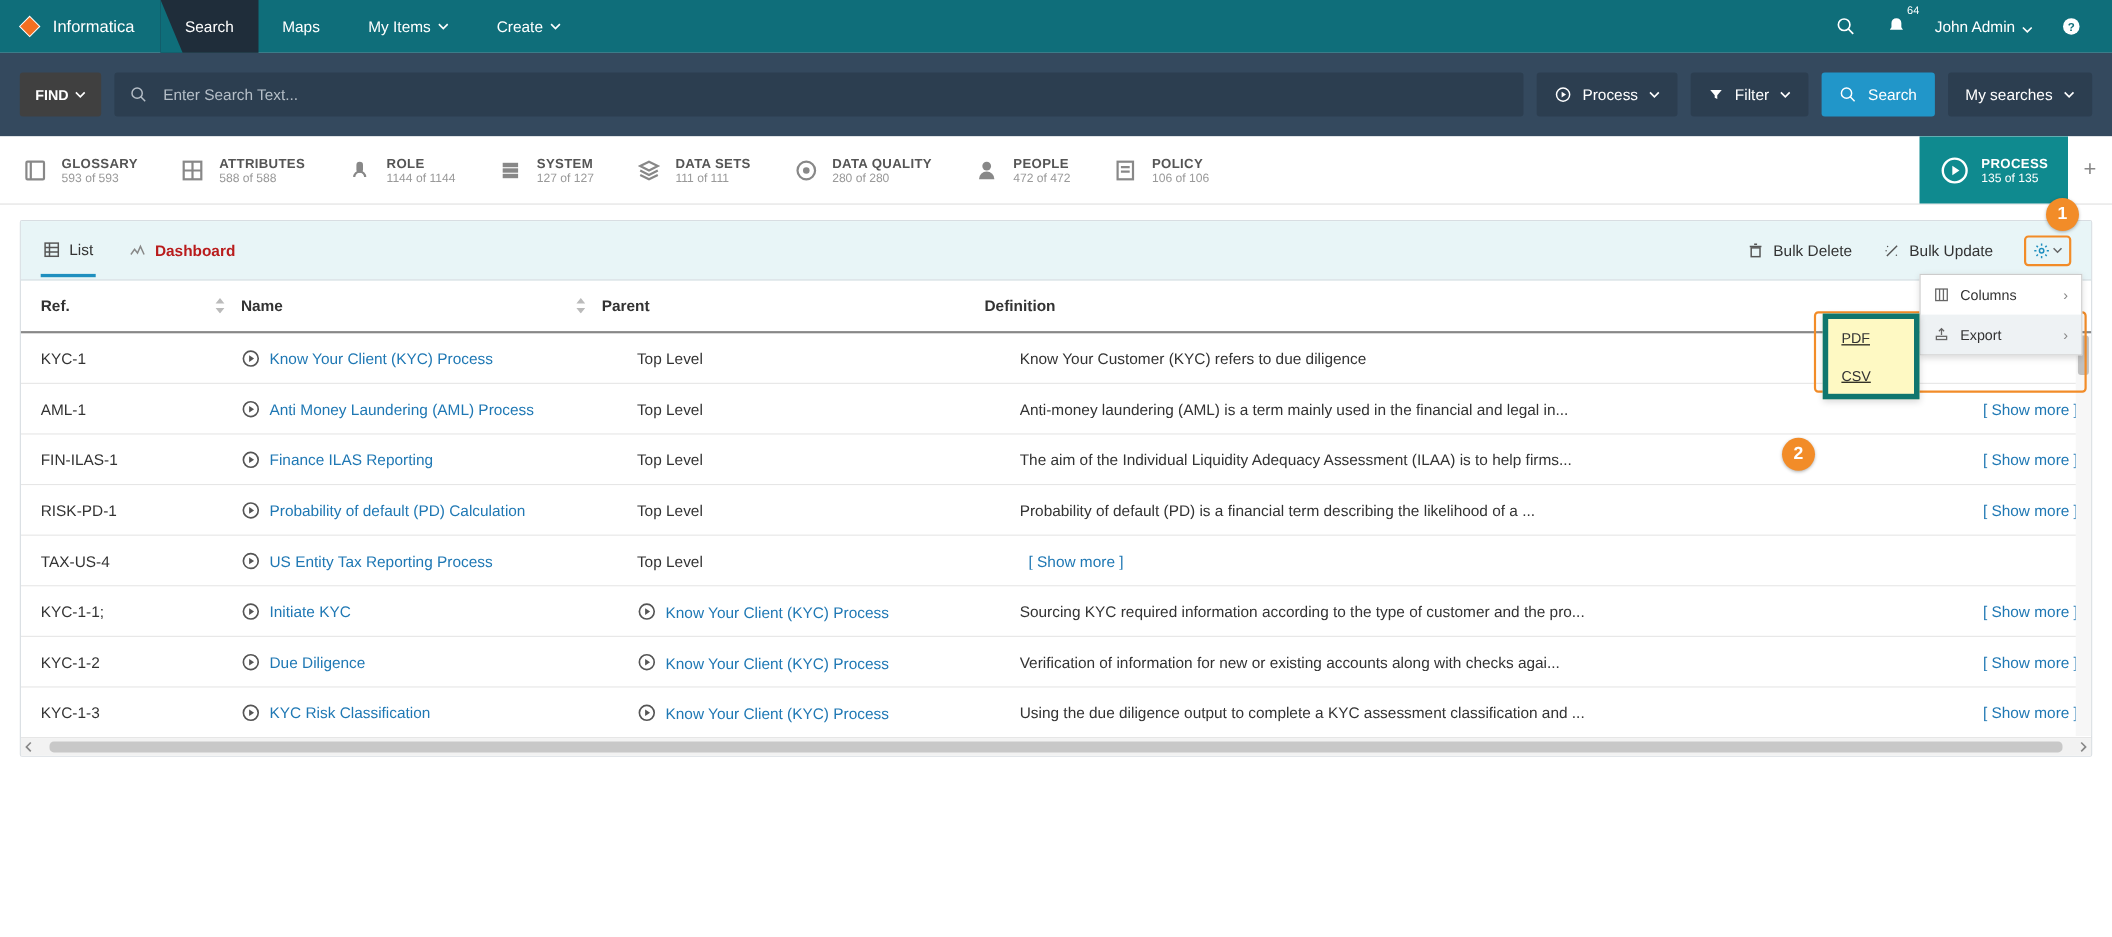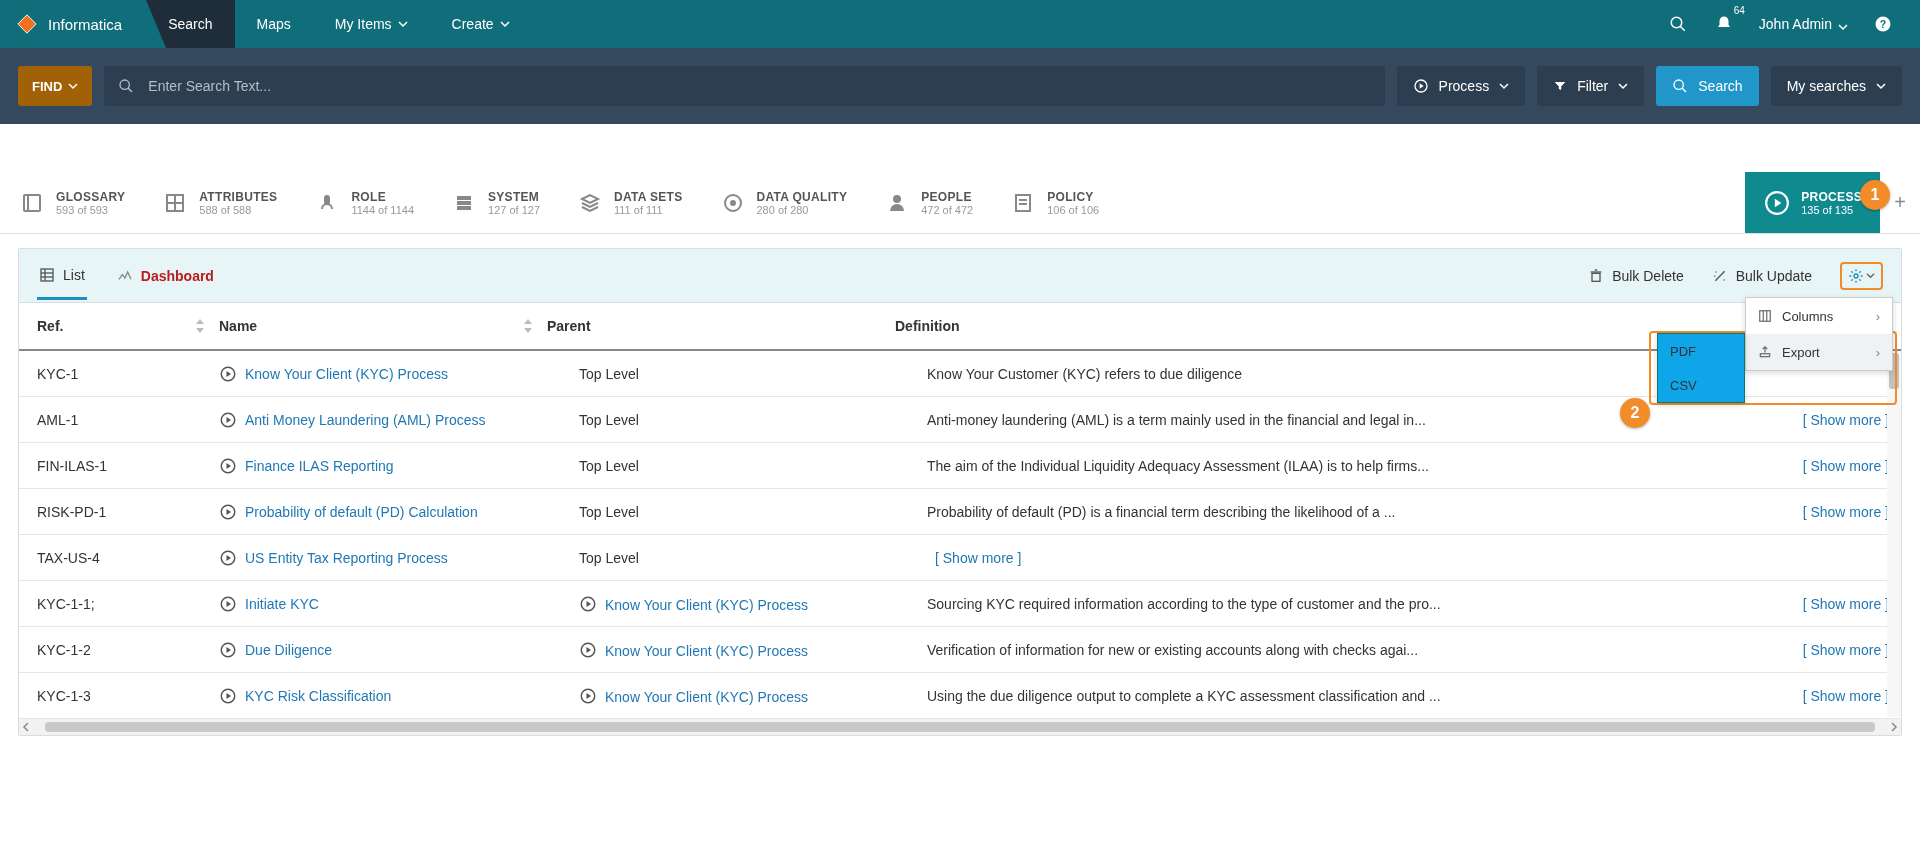--- a/index.html
+++ b/index.html
@@ -13,29 +13,29 @@
   .nav-tabs { display: flex; height: 100%; }
   .nav-tab { display: flex; align-items: center; padding: 0 22px; color: #fff; font-size: 14px; cursor: pointer; height: 100%; }
   .nav-tab.active { background: #1f2d3a; }
   .nav-right { margin-left: auto; display: flex; align-items: center; gap: 24px; padding-right: 26px; }
   .nav-icon { width: 22px; height: 22px; display: flex; align-items: center; justify-content: center; color: #fff; cursor: pointer; position: relative; }
   .bell-badge { position: absolute; top: -8px; right: -10px; font-size: 10px; color: #fff; }
   .user-chip { display: flex; align-items: flex-end; gap: 6px; font-size: 14px; cursor: pointer; }
 
   
   .searchbar { height: 76px; background: #34495e; display: flex; align-items: center; padding: 0 18px; gap: 12px; }
-  .find-btn { height: 40px; background: #a16207; color: #fff; border-radius: 3px; display: flex; align-items: center; padding: 0 14px; font-size: 13px; font-weight: 600; cursor: pointer; gap: 6px; }
+  .find-btn { height: 40px; background: #404040; color: #fff; border-radius: 3px; display: flex; align-items: center; padding: 0 14px; font-size: 13px; font-weight: 600; cursor: pointer; gap: 6px; }
   .search-input-wrap { flex: 1; height: 40px; background: #2c3e50; border-radius: 3px; display: flex; align-items: center; padding: 0 14px; gap: 14px; }
   .search-input { flex: 1; background: transparent; border: none; color: #fff; font-size: 14px; outline: none; }
   .search-input::placeholder { color: #b5bec7; }
   .pill { height: 40px; background: #2c3e50; color: #fff; border-radius: 3px; display: flex; align-items: center; padding: 0 16px; font-size: 14px; gap: 10px; cursor: pointer; }
   .pill.primary-blue { background: #2196c9; }
 
   
-  .cat-row { height: 62px; display: flex; border-bottom: 1px solid #e0e0e0; background: #fff; margin-top: 48px; }
+  .cat-row { height: 62px; display: flex; border-bottom: 1px solid #e0e0e0; background: #fff; }
   .cat-tab { display: flex; align-items: center; padding: 0 18px; gap: 10px; cursor: pointer; border-right: 0; }
   .cat-tab .ct-icon { width: 28px; height: 28px; display: flex; align-items: center; justify-content: center; }
   .cat-tab .ct-txt { display: flex; flex-direction: column; }
   .cat-tab .ct-title { font-size: 12px; font-weight: 600; color: #555; letter-spacing: 0.3px; }
   .cat-tab .ct-count { font-size: 11px; color: #999; }
   .cat-tab.active { background: #0f8a8f; color: #fff; }
   .cat-tab.active .ct-title, .cat-tab.active .ct-count { color: #fff; }
   .add-tab { width: 40px; display: flex; align-items: center; justify-content: center; color: #888; font-size: 20px; cursor: pointer; }
 
   
@@ -74,21 +74,21 @@
 
   .vscroll-gutter { position: absolute; right: 0; top: 104px; bottom: 18px; width: 14px; background: #f7f7f7; }
   .vscroll-thumb { position: absolute; top: 0; width: 10px; left: 2px; height: 36px; background: #c0c0c0; border-radius: 3px; }
 
   
   .gear-menu { position: absolute; top: 48px; right: 8px; width: 148px; background: #fff; border: 1px solid #ccc; box-shadow: 0 2px 6px rgba(0,0,0,.15); z-index: 20; }
   .gear-menu .gm-item { height: 36px; display: flex; align-items: center; padding: 0 12px; font-size: 13px; color: #333; gap: 10px; cursor: pointer; }
   .gear-menu .gm-item.hover { background: #eef2f4; }
   .gear-menu .gm-item .chev { margin-left: auto; color: #888; }
 
-  .export-sub { position: absolute; top: 84px; right: 156px; width: 88px; background: #0ea5e9; border: 1px solid #0f766e; box-shadow: 0 2px 6px rgba(0,0,0,.15); z-index: 20; }
+  .export-sub { position: absolute; top: 84px; right: 156px; width: 88px; background: #fef9c3; border: 5px solid #0f766e; box-shadow: 0 2px 6px rgba(0,0,0,.15); z-index: 20; text-decoration: underline; }
   .export-sub .es-item { height: 34px; display: flex; align-items: center; padding: 0 12px; font-size: 13px; color: #333; cursor: pointer; }
 
   .export-highlight { position: absolute; top: 82px; right: 4px; width: 248px; height: 74px; border: 2px solid #f28c28; border-radius: 4px; z-index: 15; pointer-events: none; }
 
   
   .callout { position: absolute; width: 30px; height: 30px; border-radius: 50%; background: #f28c28; color: #fff; font-size: 16px; font-weight: 600; display: flex; align-items: center; justify-content: center; z-index: 30; box-shadow: 0 1px 3px rgba(0,0,0,.3); }
 
   svg { display: block; }
 </style>
 </head>

